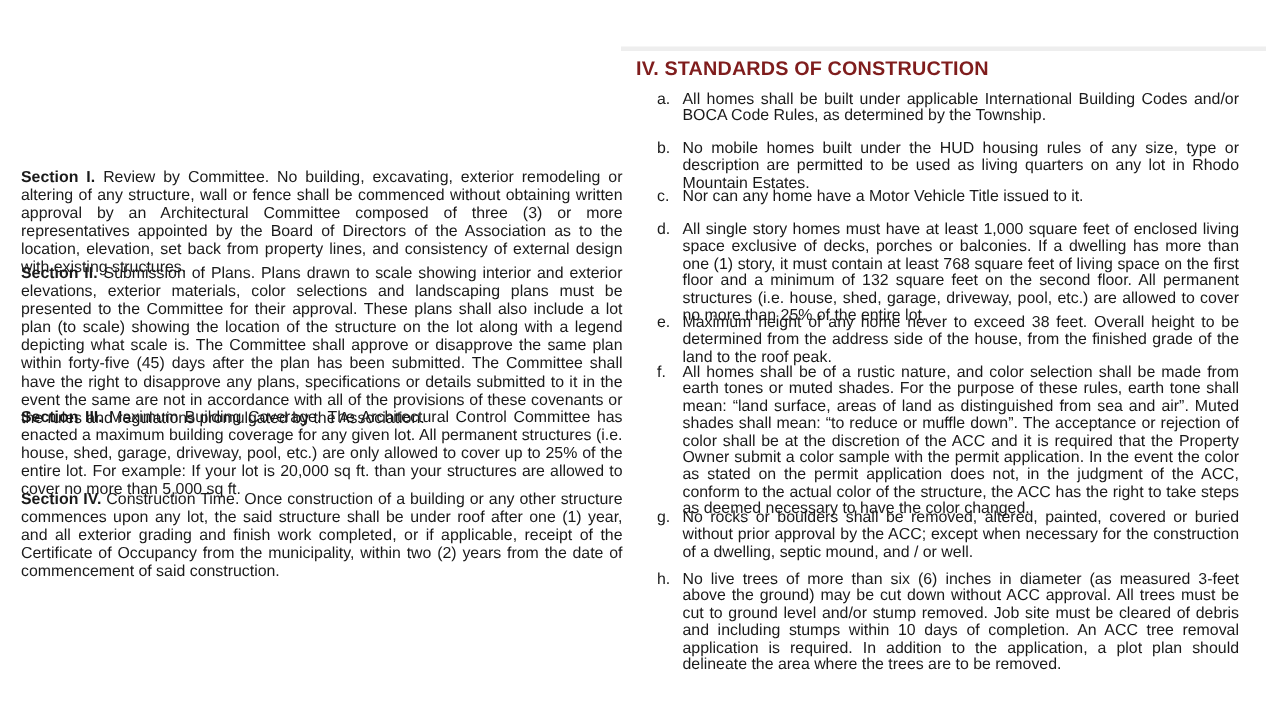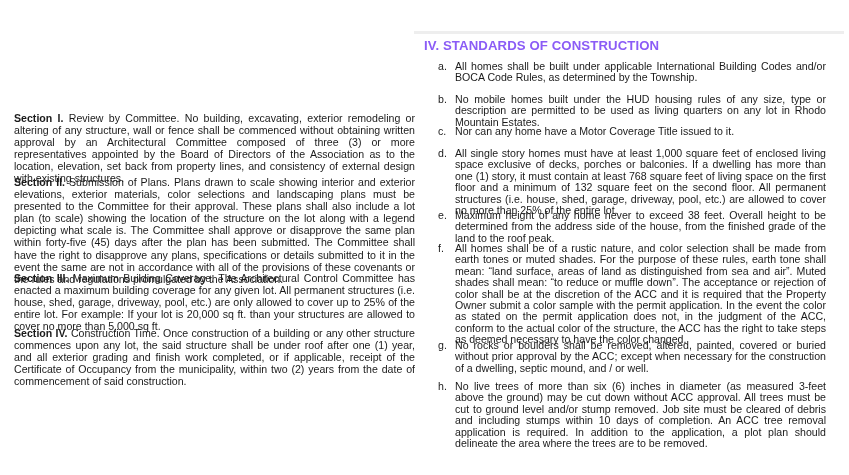--- a/index.html
+++ b/index.html
@@ -45,21 +45,21 @@
     width: 430px;
     height: 3px;
     background: #eeeeee;
   }
   .heading {
     position: absolute;
     left: 10px;
     top: 7px;
     font-size: 13.2px;
     font-weight: bold;
-    color: #8b5cf6;
+    color: #7f1d1d;
     letter-spacing: 0.1px;
   }
   .item {
     position: absolute;
     left: 24px;
     width: 388px;
     font-size: 10.6px;
     line-height: 11.4px;
   }
   .item .marker {
@@ -91,21 +91,21 @@
   <div class="item" style="top:30px;">
     <span class="marker">a.</span>
     <span class="text">All homes shall be built under applicable International Building Codes and/or BOCA Code Rules, as determined by the Township.</span>
   </div>
   <div class="item" style="top:63px;">
     <span class="marker">b.</span>
     <span class="text">No mobile homes built under the HUD housing rules of any size, type or description are permitted to be used as living quarters on any lot in Rhodo Mountain Estates.</span>
   </div>
   <div class="item" style="top:95px;">
     <span class="marker">c.</span>
-    <span class="text">Nor can any home have a Motor Coverage Title issued to it.</span>
+    <span class="text">Nor can any home have a Motor Vehicle Title issued to it.</span>
   </div>
   <div class="item" style="top:117px;">
     <span class="marker">d.</span>
     <span class="text">All single story homes must have at least 1,000 square feet of enclosed living space exclusive of decks, porches or balconies. If a dwelling has more than one (1) story, it must contain at least 768 square feet of living space on the first floor and a minimum of 132 square feet on the second floor. All permanent structures (i.e. house, shed, garage, driveway, pool, etc.) are allowed to cover no more than 25% of the entire lot.</span>
   </div>
   <div class="item" style="top:179px;">
     <span class="marker">e.</span>
     <span class="text">Maximum height of any home never to exceed 38 feet.  Overall height to be determined from the address side of the house, from the finished grade of the land to the roof peak.</span>
   </div>
   <div class="item" style="top:212px;">

